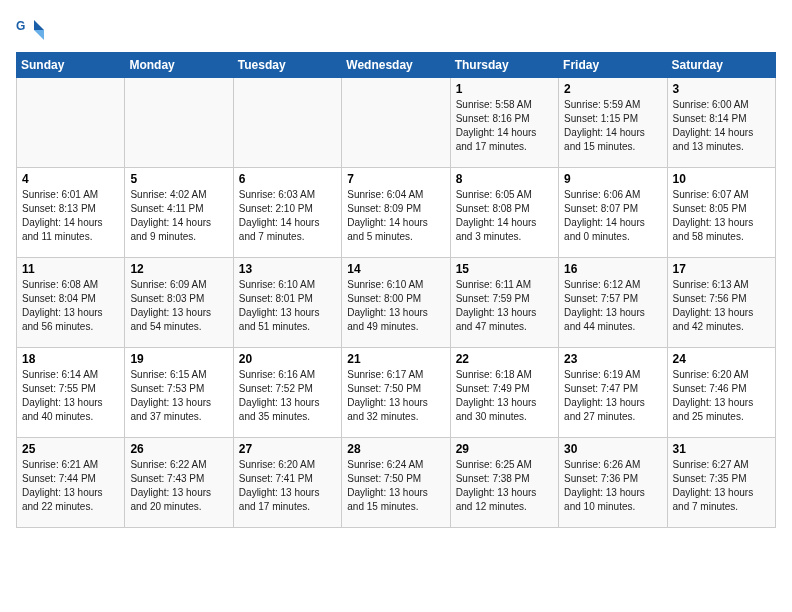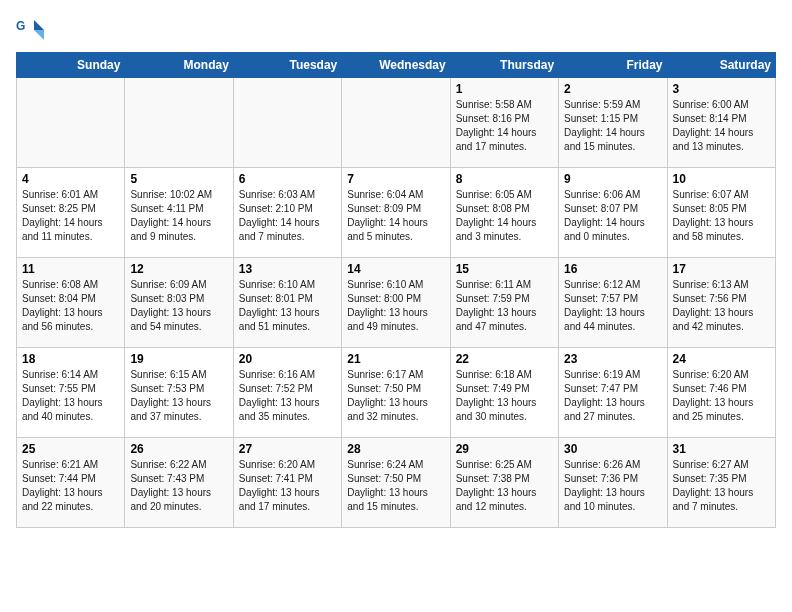--- a/index.html
+++ b/index.html
@@ -45,21 +45,21 @@
       color: #333;
     }
     table {
       width: 100%;
       border-collapse: collapse;
       font-size: 10.5px;
     }
     thead th {
       background-color: #1a5fa8;
       color: #fff;
-      text-align: right;
+      text-align: left;
       padding: 5px 4px;
       font-size: 12px;
       font-weight: bold;
       border: 1px solid #1a5fa8;
     }
     tbody td {
       border: 1px solid #ccc;
       vertical-align: top;
       padding: 4px 5px;
       width: calc(100% / 7);
@@ -132,25 +132,25 @@
           <div class="day-info"><span>Sunrise: 5:59 AM</span><br><span>Sunset: 1:15 PM</span><br><span>Daylight: 14 hours</span><br><span>and 15 minutes.</span></div>
         </td>
         <td>
           <span class="day-num">3</span>
           <div class="day-info"><span>Sunrise: 6:00 AM</span><br><span>Sunset: 8:14 PM</span><br><span>Daylight: 14 hours</span><br><span>and 13 minutes.</span></div>
         </td>
       </tr>
       <tr>
         <td>
           <span class="day-num">4</span>
-          <div class="day-info"><span>Sunrise: 6:01 AM</span><br><span>Sunset: 8:25 PM</span><br><span>Daylight: 14 hours</span><br><span>and 11 minutes.</span></div>
+          <div class="day-info"><span>Sunrise: 6:01 AM</span><br><span>Sunset: 8:13 PM</span><br><span>Daylight: 14 hours</span><br><span>and 11 minutes.</span></div>
         </td>
         <td>
           <span class="day-num">5</span>
-          <div class="day-info"><span>Sunrise: 10:02 AM</span><br><span>Sunset: 4:11 PM</span><br><span>Daylight: 14 hours</span><br><span>and 9 minutes.</span></div>
+          <div class="day-info"><span>Sunrise: 4:02 AM</span><br><span>Sunset: 4:11 PM</span><br><span>Daylight: 14 hours</span><br><span>and 9 minutes.</span></div>
         </td>
         <td>
           <span class="day-num">6</span>
           <div class="day-info"><span>Sunrise: 6:03 AM</span><br><span>Sunset: 2:10 PM</span><br><span>Daylight: 14 hours</span><br><span>and 7 minutes.</span></div>
         </td>
         <td>
           <span class="day-num">7</span>
           <div class="day-info"><span>Sunrise: 6:04 AM</span><br><span>Sunset: 8:09 PM</span><br><span>Daylight: 14 hours</span><br><span>and 5 minutes.</span></div>
         </td>
         <td>

